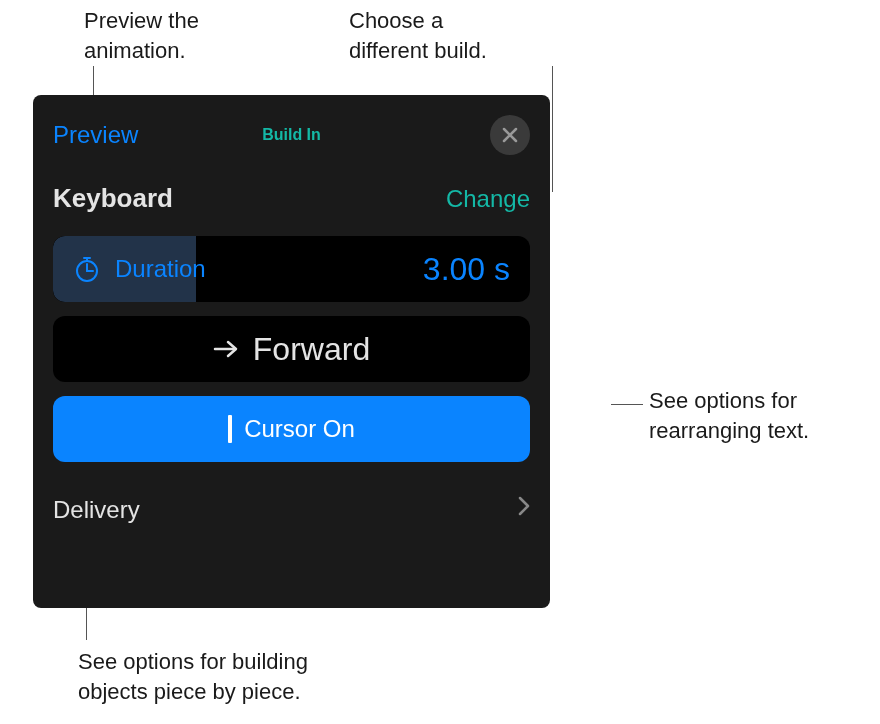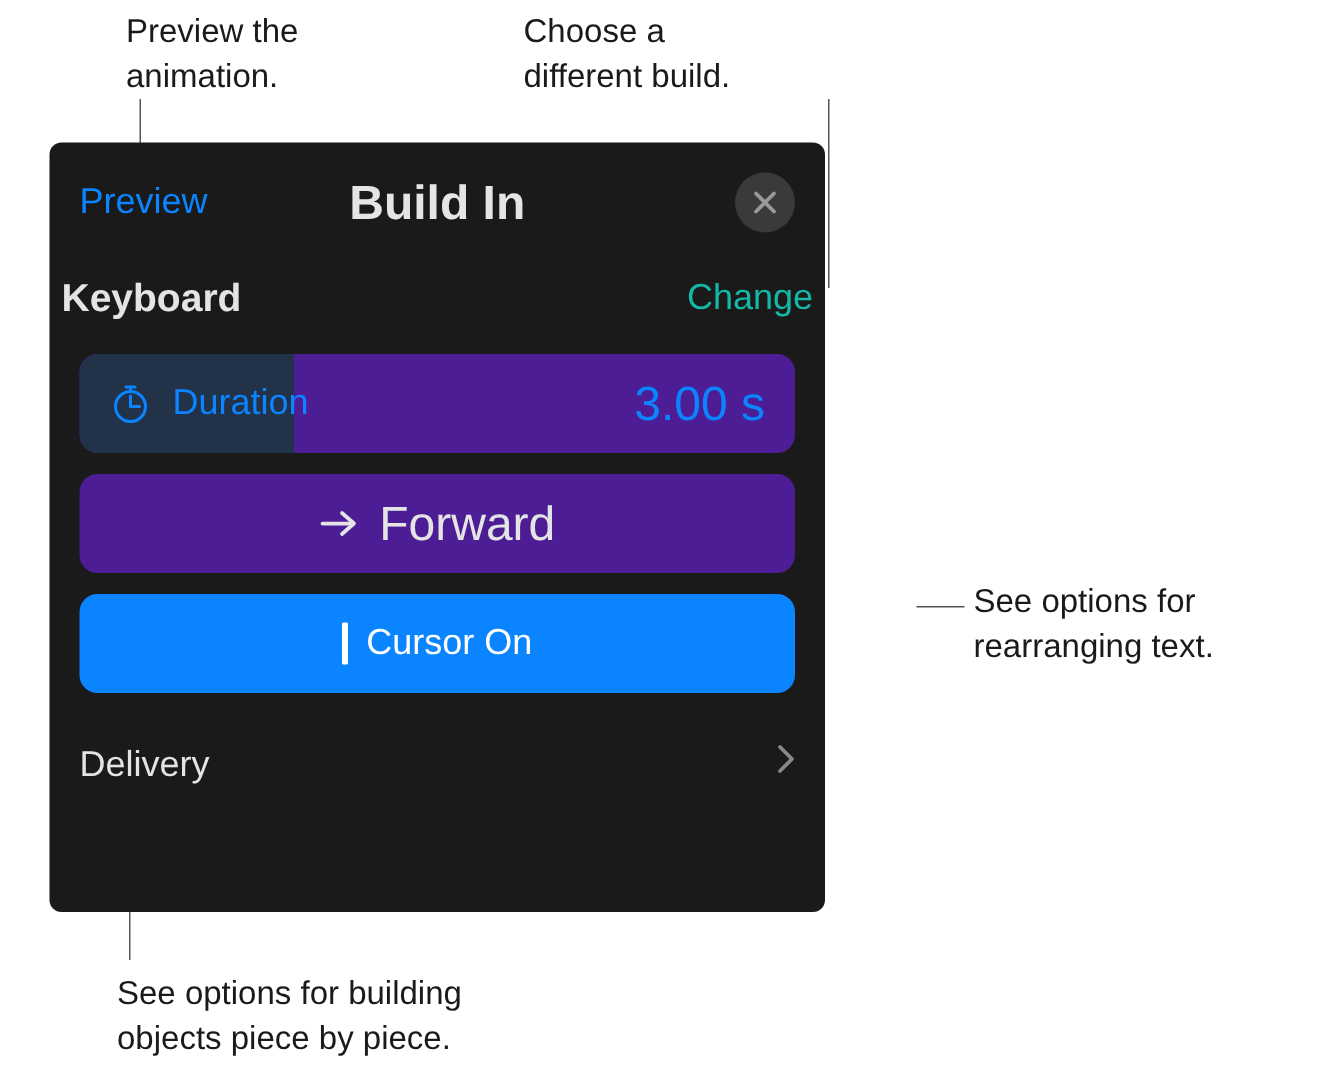--- a/index.html
+++ b/index.html
@@ -86,59 +86,59 @@
       margin-bottom: 28px;
     }
     .preview-link {
       position: absolute;
       left: 20px;
       color: #0a84ff;
       font-size: 24px;
       font-weight: 400;
     }
     .panel-title {
-      font-size: 32px;
+      font-size: 16px;
       font-weight: 600;
-      color: #e5e5e5;
+      color: #14b8a6;
     }
     .close-btn {
       position: absolute;
       right: 20px;
       width: 40px;
       height: 40px;
       border-radius: 20px;
       background: #3a3a3a;
       display: flex;
       align-items: center;
       justify-content: center;
     }
     .close-btn svg {
       width: 16px;
       height: 16px;
     }
     .section-row {
       display: flex;
       align-items: center;
       justify-content: space-between;
-      padding: 0 8px;
+      padding: 0 20px;
       margin-bottom: 22px;
     }
     .section-label {
       font-size: 26px;
       font-weight: 600;
       color: #e4e4e4;
     }
     .change-link {
       color: #14b8a6;
       font-size: 24px;
       font-weight: 400;
     }
     .option-row {
       margin: 0 20px 14px 20px;
-      background: #4c1d95;
+      background: #000000;
       border-radius: 12px;
       height: 66px;
       display: flex;
       align-items: center;
       padding: 0 20px;
       position: relative;
     }
     .duration-row {
       position: relative;
       overflow: hidden;

